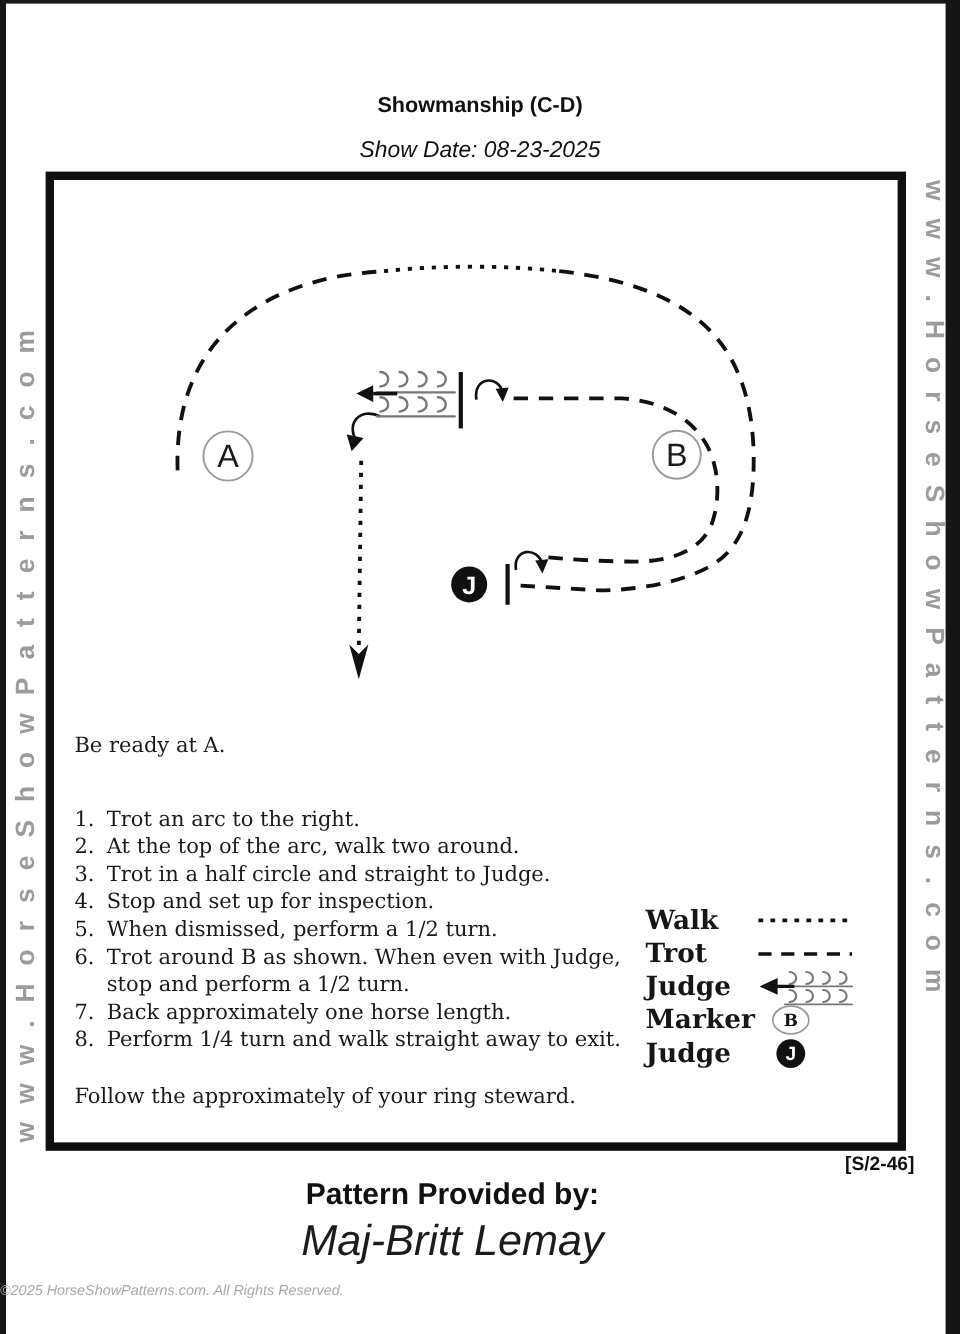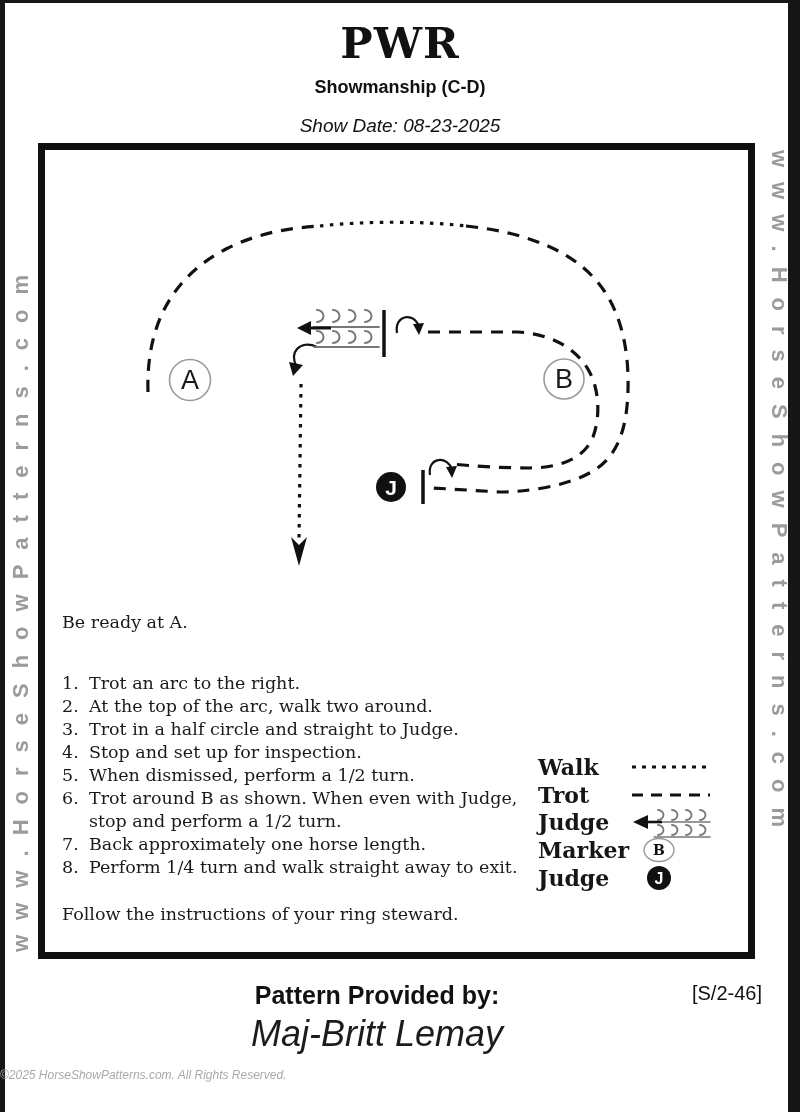--- a/index.html
+++ b/index.html
@@ -55,35 +55,34 @@
   
   .legend { position:absolute; left:538px; top:753px; }
   .legend-row { display:flex; align-items:center; height:27.8px; }
   .legend-label {
     width:82px; text-align:left; font-family:"DejaVu Serif","Liberation Serif",serif;
     font-weight:bold; font-size:22px; color:#161616;
   }
   .legend-sym { margin-left:10px; display:flex; align-items:center; }
 
   
-  .pattern-code { position:absolute; right:38px; top:962px; font-weight:normal; font-size:20px;margin-top:20px; }
+  .pattern-code { position:absolute; right:38px; top:962px; font-weight:bold; font-size:16px; }
   .provided-label { position:absolute; left:0; top:981px; width:754px; text-align:center; font-weight:bold; font-size:25px; }
   .provided-by { position:absolute; left:0; top:1013px; width:754px; text-align:center; font-style:italic; font-size:36px; color:#1c1c1c; }
   .copyright { position:absolute; left:0; top:1068px; width:754px; text-align:left; font-style:italic; font-size:12px; color:#a9a9a9; }
 </style>
 </head>
 <body>
 
 <div class="page">
 
   <div class="edge-top"></div>
   <div class="edge-left"></div>
   <div class="edge-right"></div>
 
-  <div class="title">PWR</div>
   <div class="subtitle">Showmanship (C-D)</div>
   <div class="show-date">Show Date: 08-23-2025</div>
 
   <div class="wm wm-left">www.HorseShowPatterns.com</div>
   <div class="wm wm-right">www.HorseShowPatterns.com</div>
 
   <div class="diagram-box"></div>
 
   <svg class="pattern-svg" viewBox="45 150 703 802" xmlns="http://www.w3.org/2000/svg">
 
@@ -154,21 +153,21 @@
     <ol>
       <li><span class="num">1.</span><span>Trot an arc to the right.</span></li>
       <li><span class="num">2.</span><span>At the top of the arc, walk two around.</span></li>
       <li><span class="num">3.</span><span>Trot in a half circle and straight to Judge.</span></li>
       <li><span class="num">4.</span><span>Stop and set up for inspection.</span></li>
       <li><span class="num">5.</span><span>When dismissed, perform a 1/2 turn.</span></li>
       <li><span class="num">6.</span><span>Trot around B as shown.  When even with Judge, stop and perform a 1/2 turn.</span></li>
       <li><span class="num">7.</span><span>Back approximately one horse length.</span></li>
       <li><span class="num">8.</span><span>Perform 1/4 turn and walk straight away to exit.</span></li>
     </ol>
-    <p class="outro">Follow the instructions of your ring steward.</p>
+    <p class="outro">Follow the approximately of your ring steward.</p>
   </div>
 
   <div class="legend">
     <div class="legend-row">
       <span class="legend-label">Walk</span>
       <span class="legend-sym">
         <svg width="82" height="8" viewBox="0 0 82 8">
             <line x1="2" y1="4" x2="80" y2="4" stroke="#111" stroke-width="3" stroke-dasharray="4 6"></line>
           </svg>
       </span>

